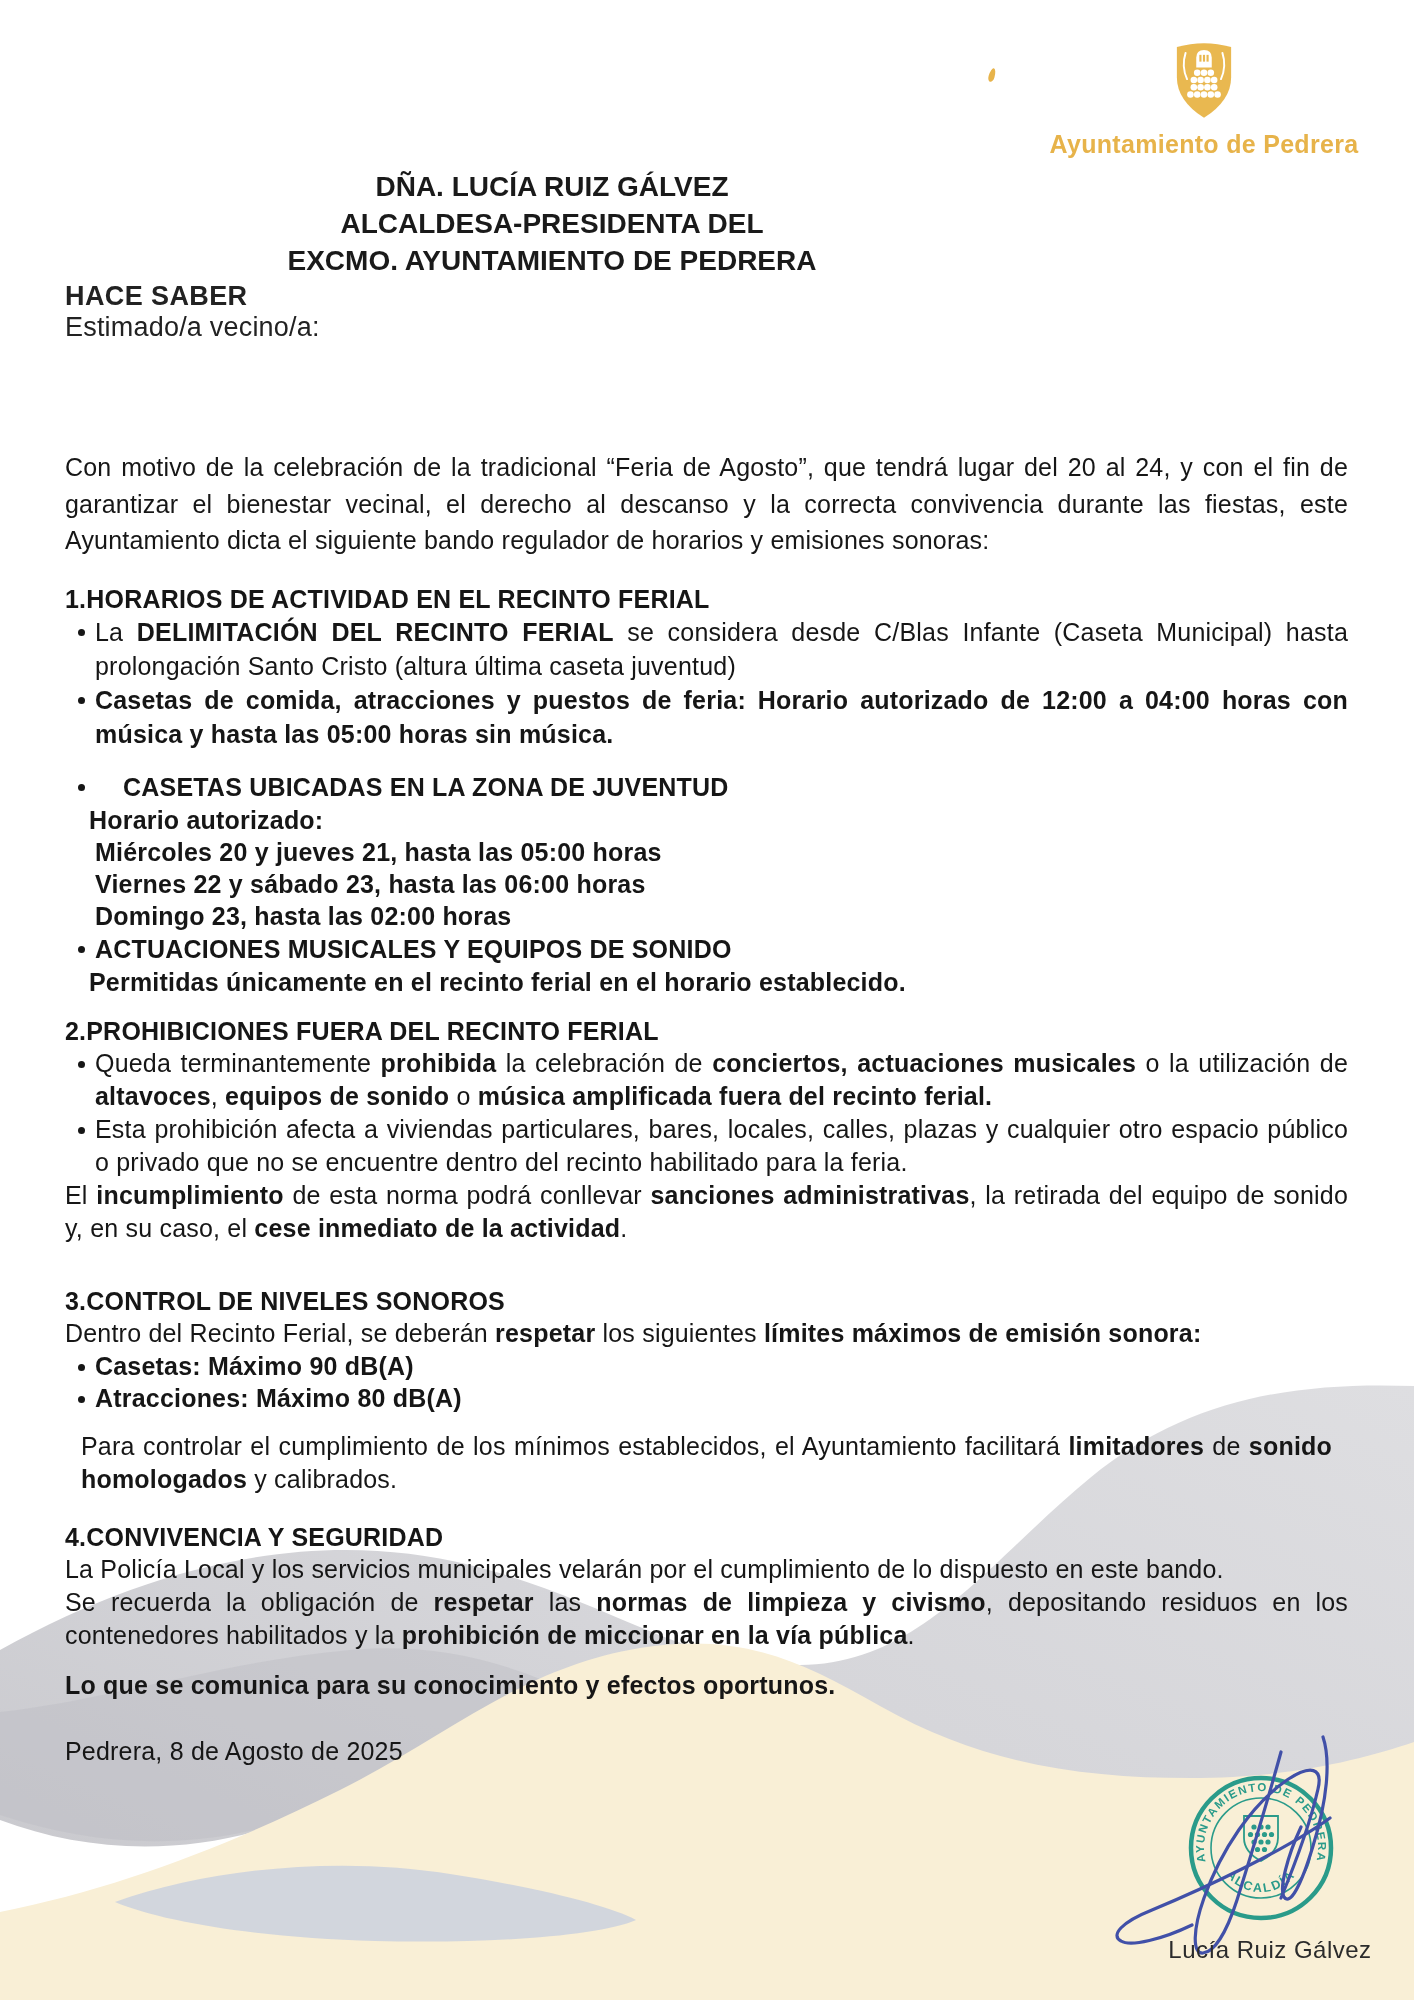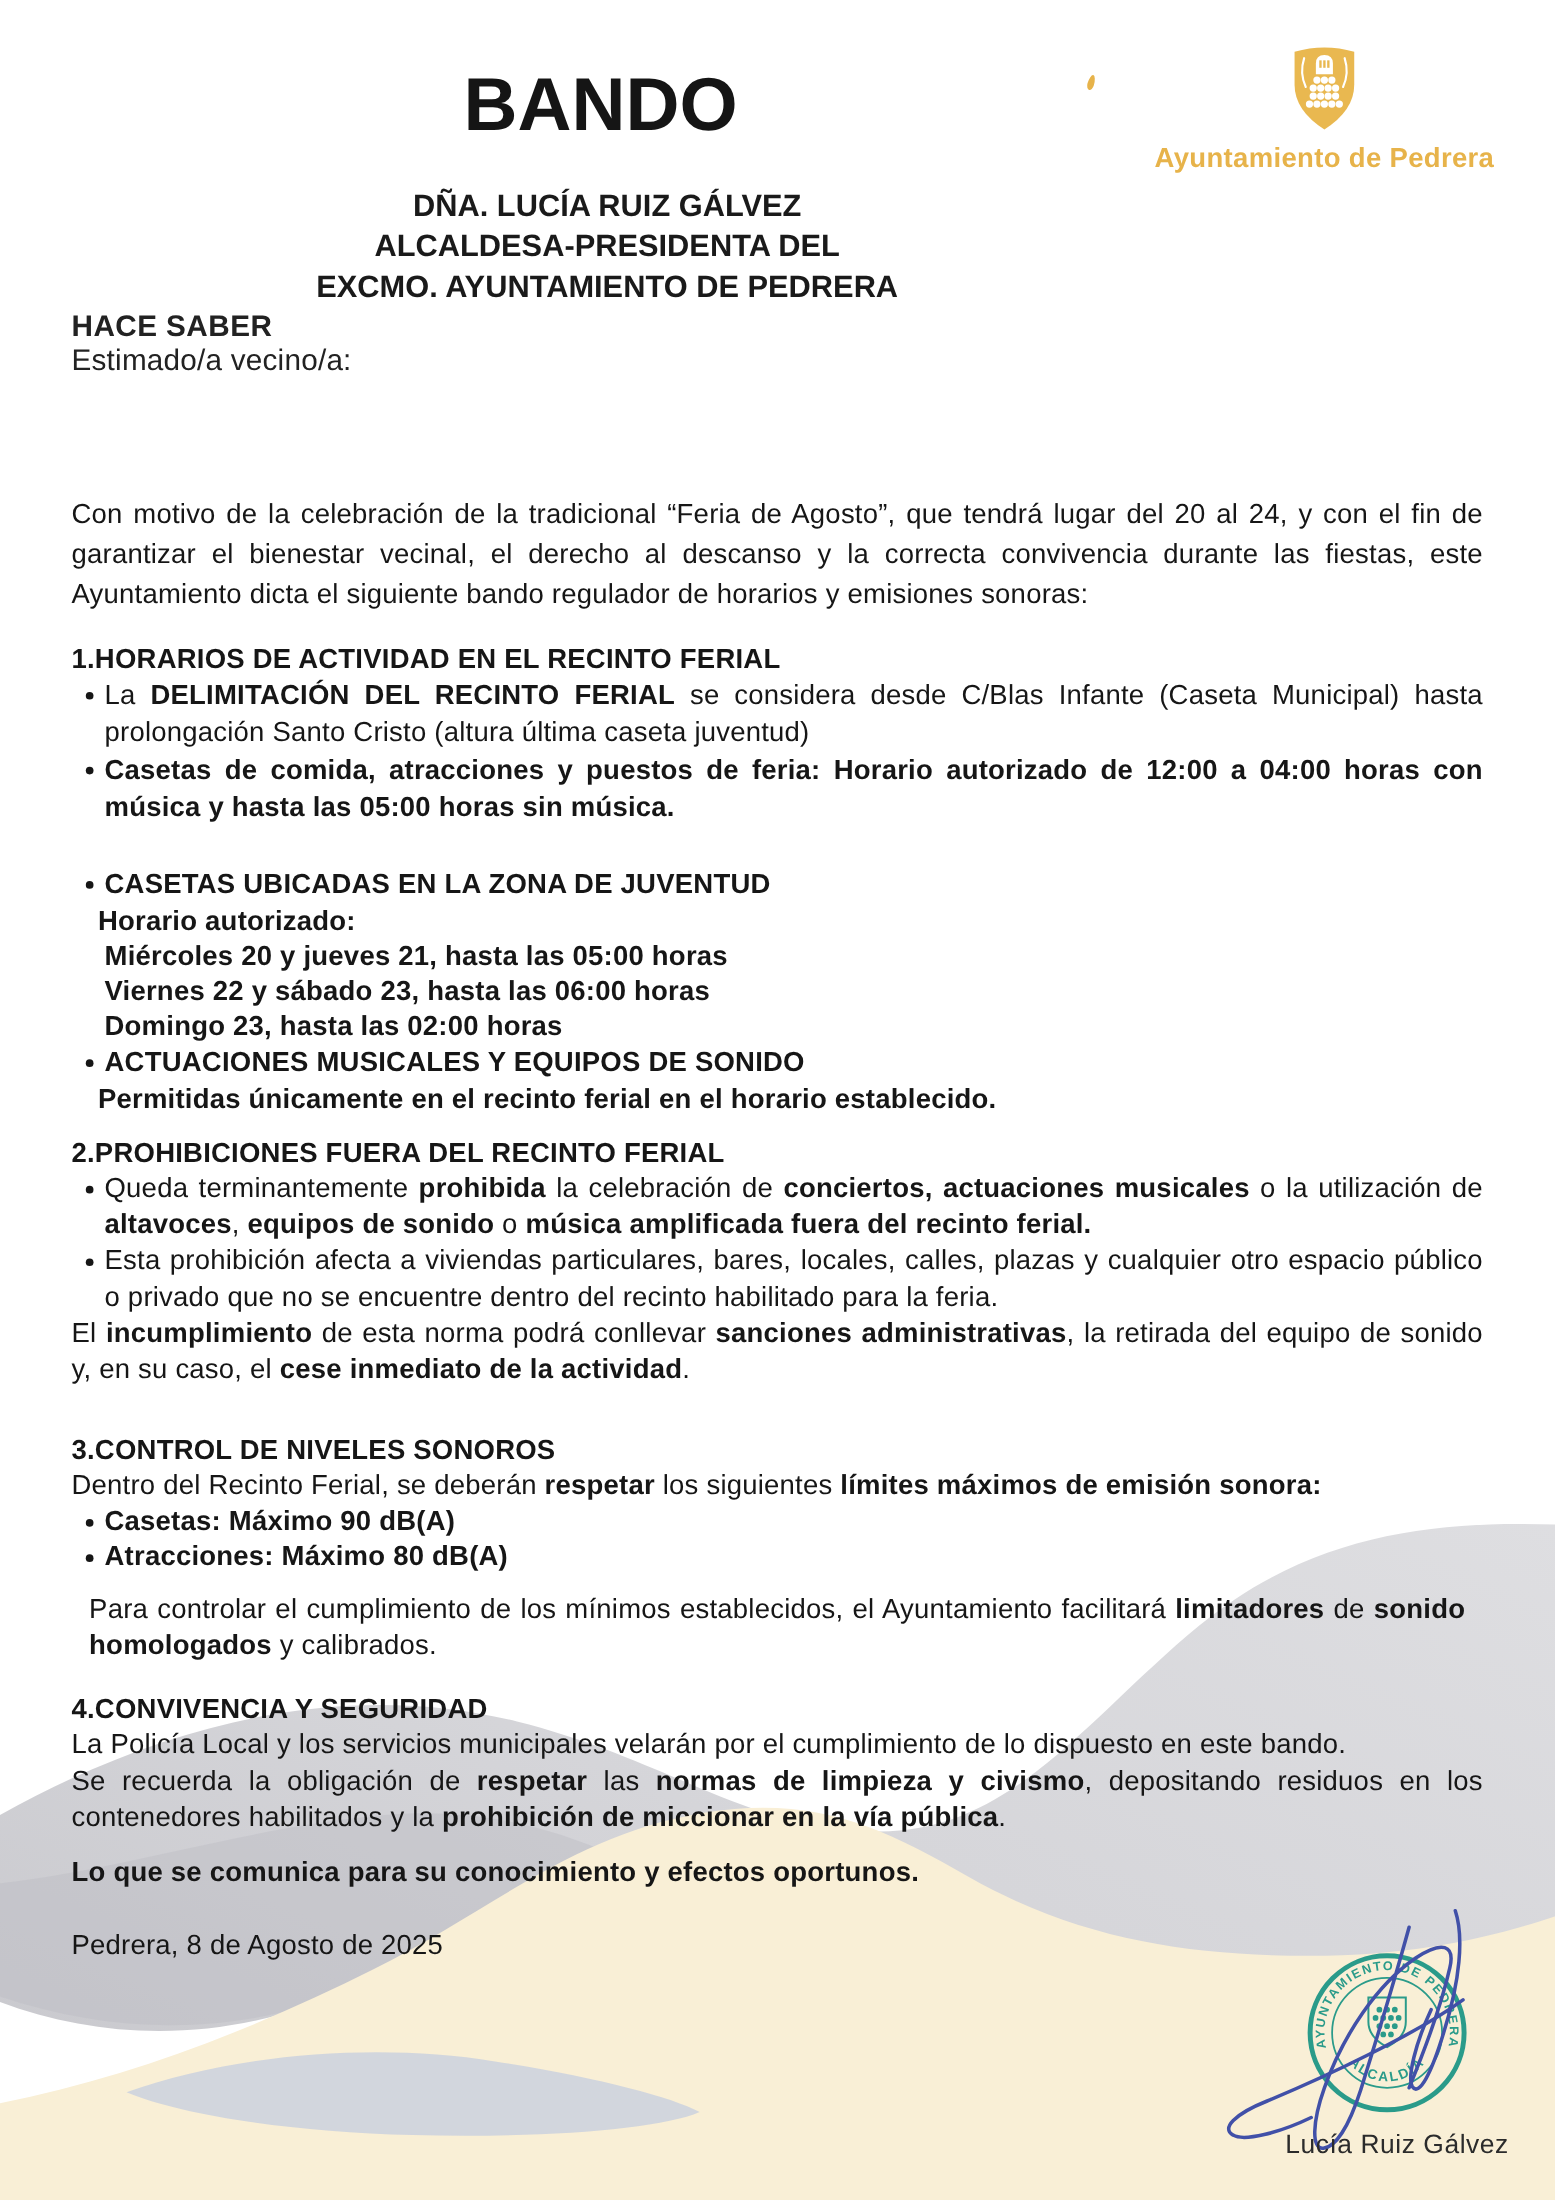--- a/index.html
+++ b/index.html
@@ -33,21 +33,21 @@
     position:absolute;top:168px;left:0;width:1104px;z-index:2;
     text-align:center;font-size:28px;font-weight:700;line-height:37px;color:#1a1a1a;
   }
 
   
   .content{position:relative;z-index:2;padding:0 66px 0 65px;font-size:25px;letter-spacing:.2px;}
   .hace{margin-top:281px;font-size:27px;line-height:30px;font-weight:700;letter-spacing:.4px;color:#222;}
   .saludo{font-size:27px;line-height:32px;font-weight:500;color:#222;}
   .intro{margin-top:106px;line-height:36.5px;text-align:justify;}
   .h{font-weight:700;font-size:25px;line-height:31px;margin:0;}
-  .mt26{margin-top:26px;} .mt18{margin-top:18px;} .mt41{margin-top:41px;} .mt36{margin-top:36px;} .mt24{margin-top:24px;}
+  .mt26{margin-top:26px;} .mt18{margin-top:18px;} .mt41{margin-top:41px;} .mt36{margin-top:19px;gap:28px;} .mt24{margin-top:24px;}
   .bullet{display:flex;}
   .bullet .dot{flex:0 0 30px;position:relative;}
   .bullet .dot::before{
     content:"";position:absolute;left:13px;top:14px;width:7px;height:7px;border-radius:50%;background:#161616;
   }
   .bullet .bt{flex:1;text-align:justify;line-height:34px;}
   .lh33 .bt{line-height:33px;}
   .lh32 .bt{line-height:32px;}
   .sub{padding-left:24px;line-height:32px;font-weight:700;}
   .sched{padding-left:30px;line-height:32px;font-weight:700;}
@@ -82,21 +82,20 @@
     <path fill="#bdbdc3" opacity="0.45" d="M 0 1815 C 90 1845, 180 1850, 270 1826 C 370 1800, 470 1792, 570 1842
          C 680 1900, 740 1950, 780 1998 L 900 1998 C 850 1915, 760 1820, 650 1740
          C 560 1676, 460 1640, 350 1650 C 230 1660, 110 1700, 0 1712 Z"></path>
     <path fill="#f9efd6" d="M 0 1912 C 120 1888, 230 1845, 340 1790 C 450 1735, 520 1668, 640 1648
          C 740 1632, 800 1660, 880 1706 C 980 1763, 1080 1778, 1190 1778
          C 1290 1778, 1360 1760, 1414 1742 L 1414 2000 L 0 2000 Z"></path>
     <path fill="#cdd3de" opacity="0.9" d="M 115 1902 C 210 1868, 340 1856, 450 1874 C 540 1888, 610 1906, 636 1920
          C 600 1936, 490 1944, 375 1941 C 265 1938, 165 1923, 115 1902 Z"></path>
   </svg>
 
-  <h1 class="bando-title">BANDO</h1>
 
   <div class="tiny-mark"></div>
 
   <div class="logo">
     <svg class="shield" width="62" height="82" viewBox="0 0 64 84" aria-hidden="true">
       <path d="M 4 7 Q 32 -1 60 7 L 60 38 Q 60 62 32 80 Q 4 62 4 38 Z" fill="#e9b850"></path>
       <path d="M 24 28 L 24 18 Q 24 10 32 10 Q 40 10 40 18 L 40 28 Z" fill="#ffffff"></path>
       <rect x="27.2" y="15" width="2.2" height="7" fill="#e9b850"></rect>
       <rect x="30.9" y="15" width="2.2" height="7" fill="#e9b850"></rect>
       <rect x="34.6" y="15" width="2.2" height="7" fill="#e9b850"></rect>

